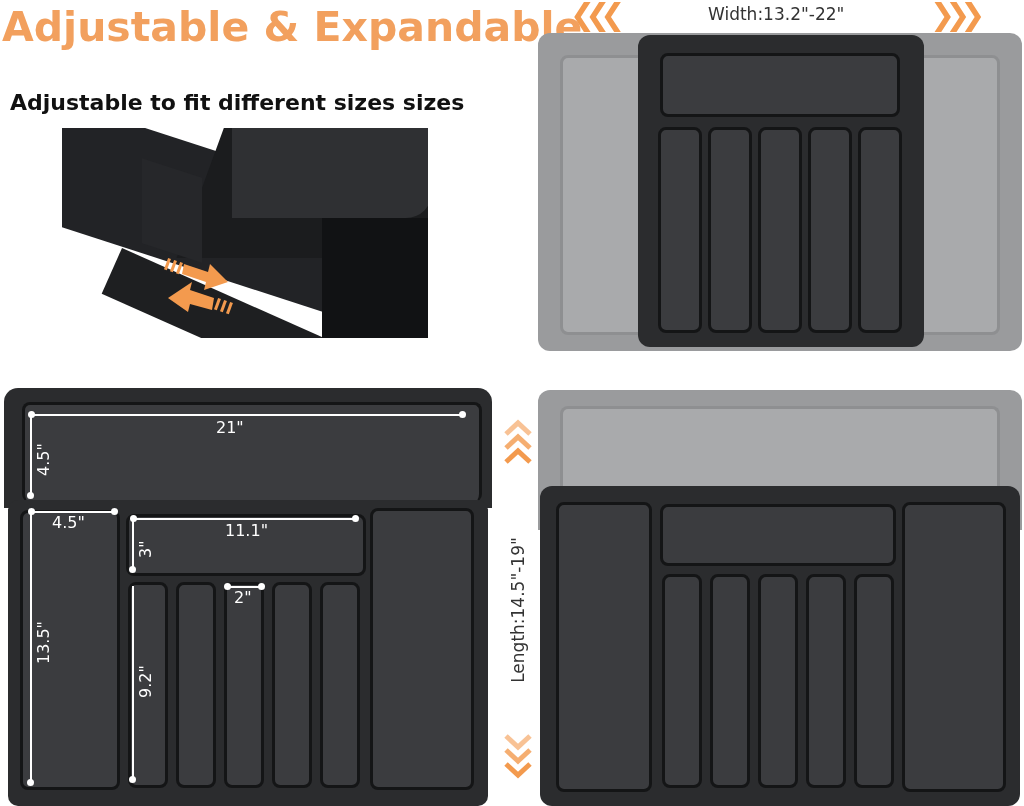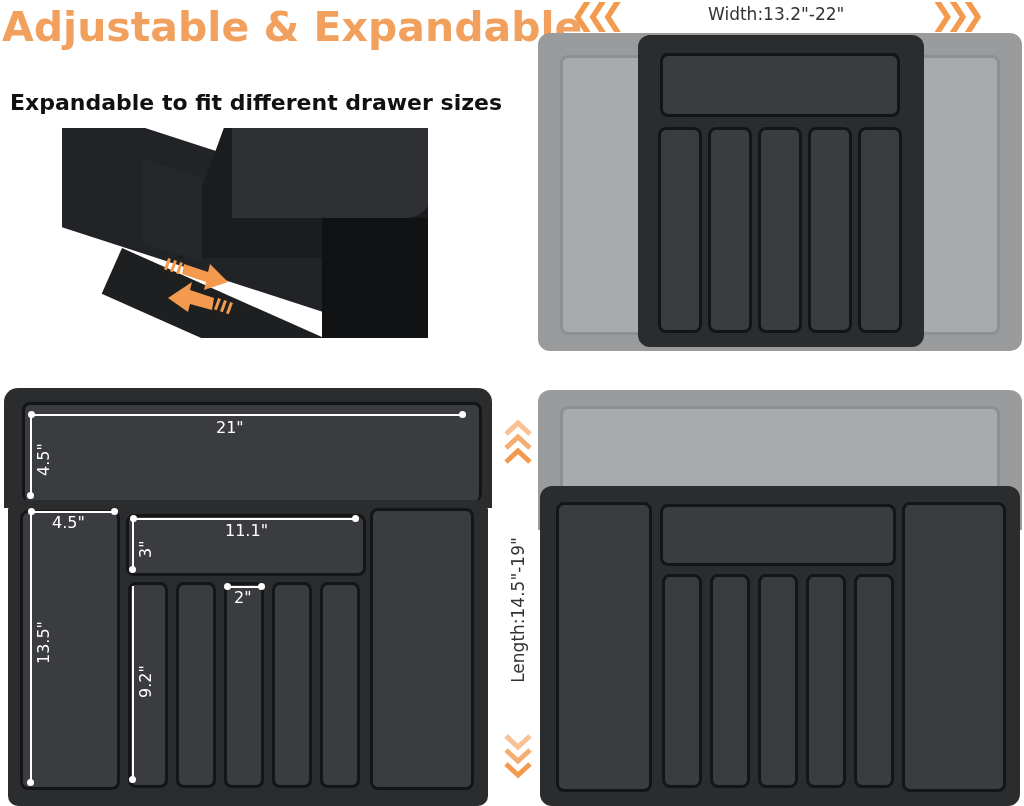--- a/index.html
+++ b/index.html
@@ -18,21 +18,21 @@
   .light .well, .well.light{background:#a9aaac;border-color:#8e8f91;}
   .dim{color:#fff;font-size:16px;white-space:nowrap;}
   .dline{background:#fff;}
   .dot{width:7px;height:7px;border-radius:50%;background:#fff;}
   .rot{transform:rotate(-90deg);transform-origin:left top;}
 </style>
 </head>
 <body>
 
 <div class="abs title">Adjustable &amp; Expandable</div>
-<div class="abs subtitle">Expandable to fit different drawer sizes</div>
+<div class="abs subtitle">Adjustable to fit different sizes sizes</div>
 
 <div class="abs" style="left:62px;top:128px;width:366px;height:210px;overflow:hidden;">
   <div class="abs" style="left:-40px;top:-40px;width:520px;height:120px;background:#222326;transform:rotate(18deg);transform-origin:left top;"></div>
   <div class="abs" style="left:140px;top:-10px;width:260px;height:140px;background:#1b1c1e;border-radius:0 0 30px 0;transform:skewX(-20deg);"></div>
   <div class="abs" style="left:170px;top:0px;width:200px;height:90px;background:#2f3033;border-radius:0 0 26px 0;"></div>
   <div class="abs" style="left:80px;top:40px;width:60px;height:85px;background:#26272a;transform:skewY(18deg);"></div>
   <div class="abs" style="left:60px;top:120px;width:400px;height:50px;background:#1e1f21;transform:rotate(24deg);transform-origin:left top;"></div>
   <div class="abs" style="left:260px;top:90px;width:120px;height:130px;background:#111214;"></div>
 </div>
 <div class="abs" style="left:158px;top:250px;width:80px;height:70px;">

